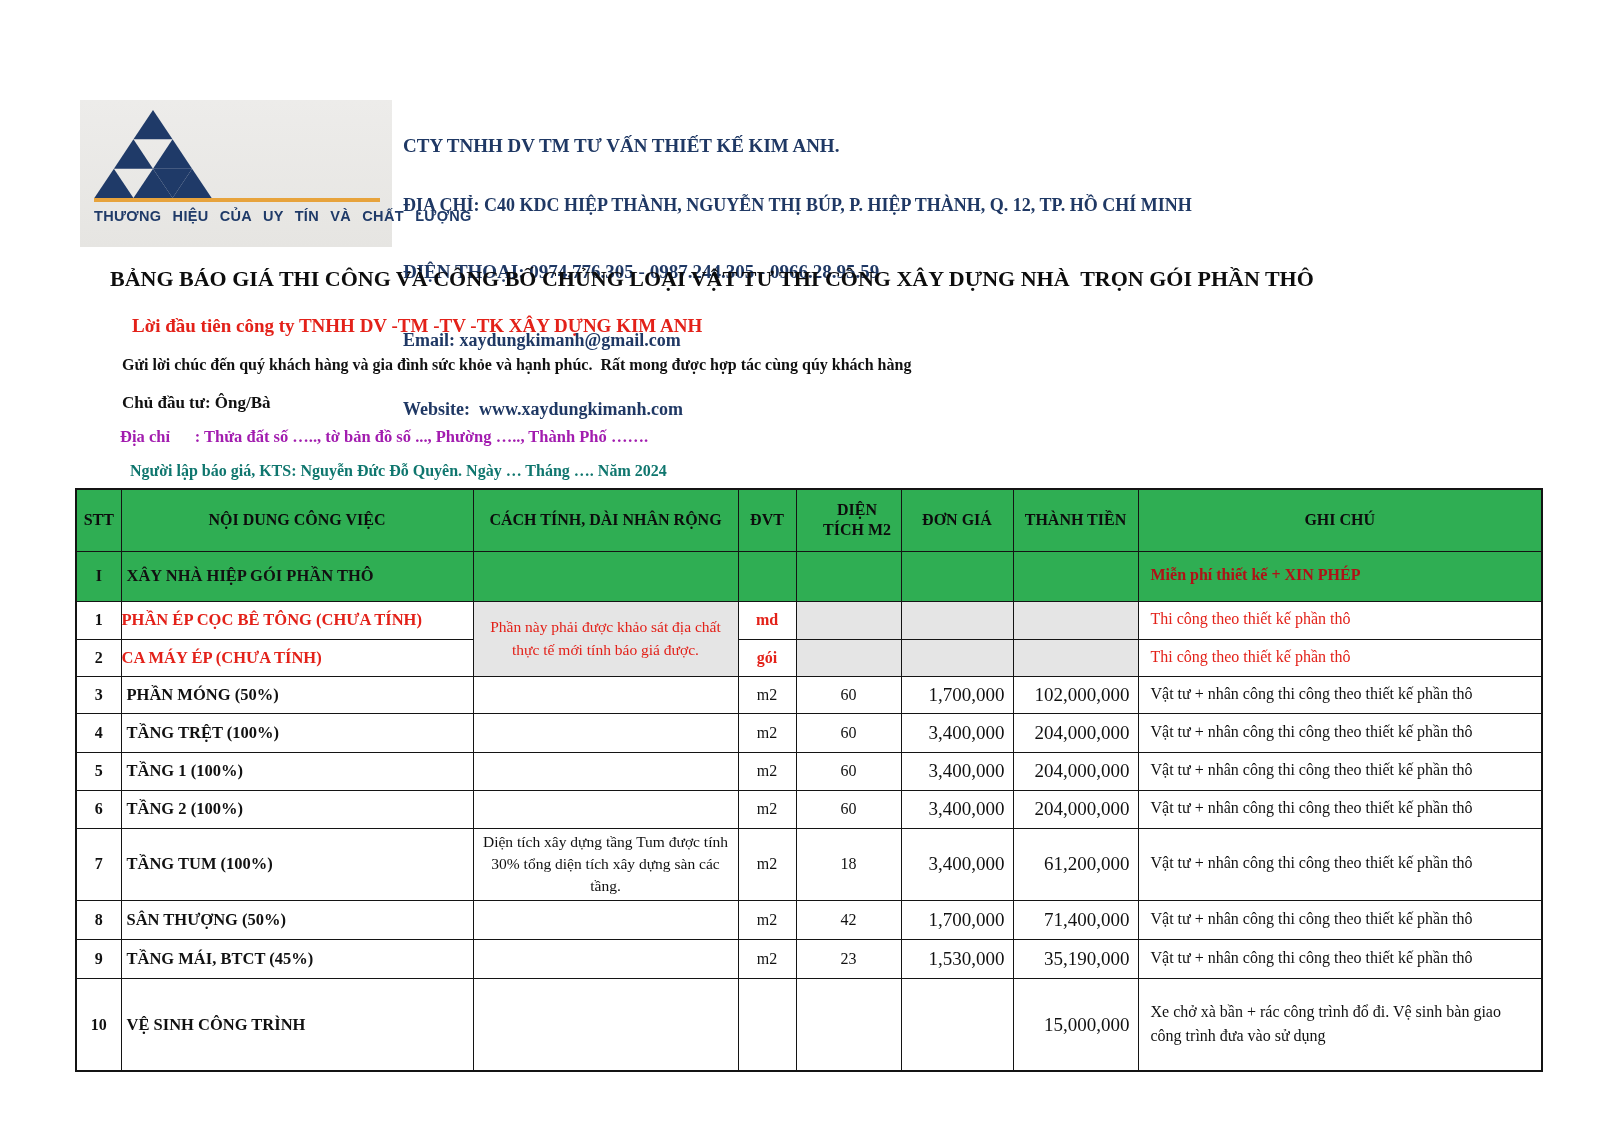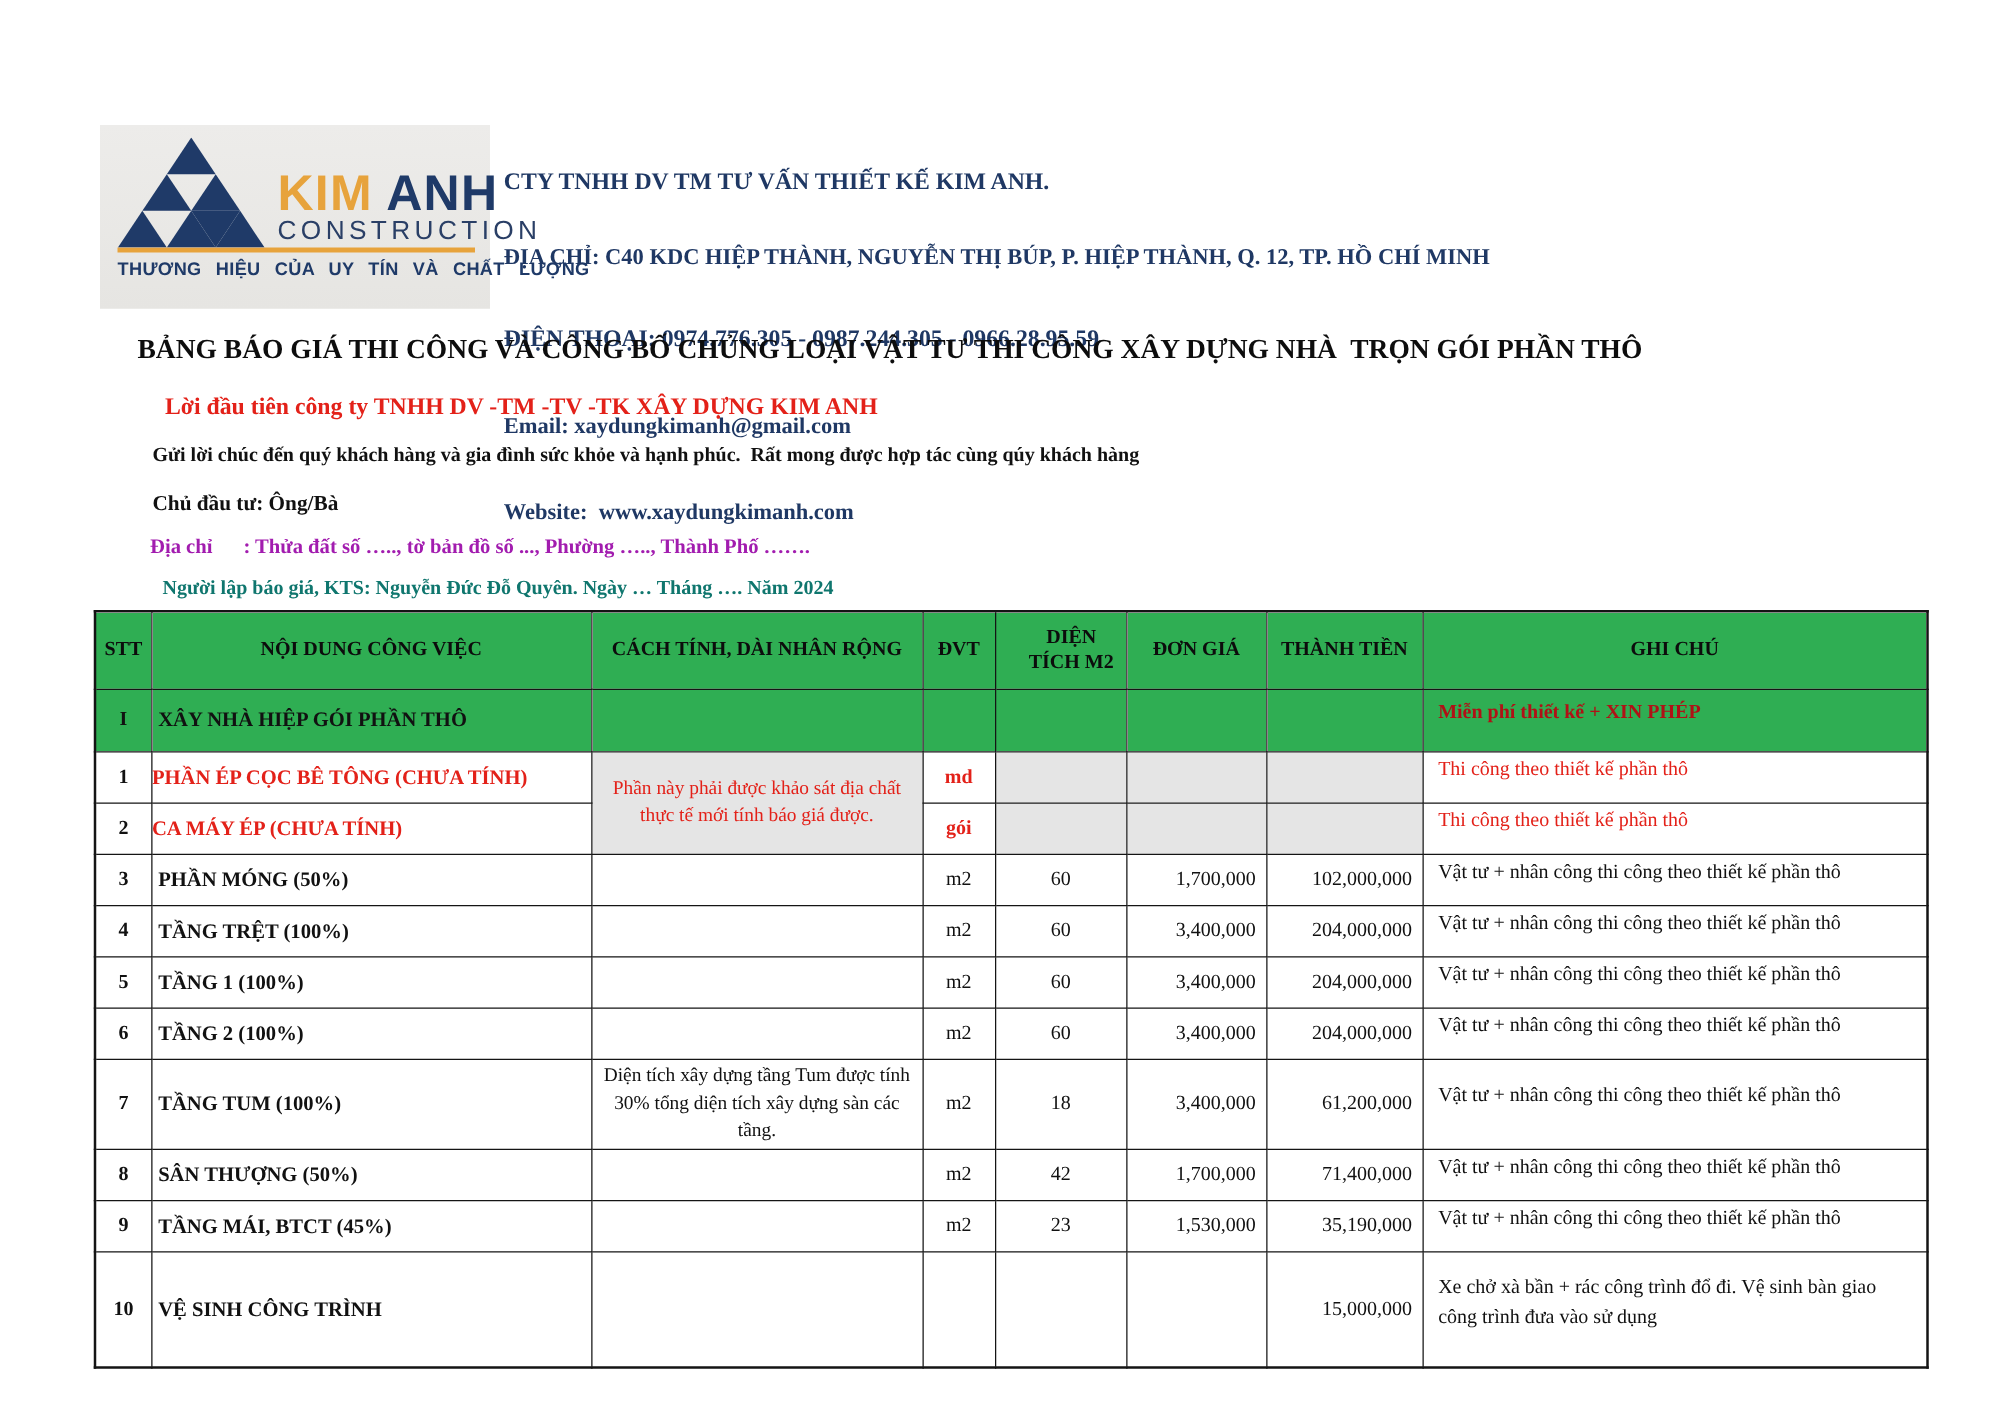--- a/index.html
+++ b/index.html
@@ -54,22 +54,22 @@
   table.quote { border:2.5px solid #141414; }
   th.hcell { background:#2fae53; font-size:16px; font-weight:bold; color:#0c0c0c; text-align:center; line-height:1.25; padding:2px 4px; }
   td.green { background:#2fae53; }
   td.gray  { background:#e5e5e5; }
   .c-stt   { text-align:center; font-size:16px; }
   .c-content { font-size:16.5px; font-weight:bold; padding-left:5px; text-align:left; }
   .c-content.center { text-align:left; padding-left:0; }
   .c-method { font-size:15.5px; text-align:center; padding:2px 8px; line-height:1.45; }
   .c-dvt   { text-align:center; font-size:16px; }
   .c-area  { text-align:center; font-size:16px; }
-  .c-price, .c-total { text-align:right; font-size:16px; padding-right:8px; }
-  .c-note  { font-size:16px; text-align:left; padding:2px 10px 14px 12px; line-height:1.5; }
+  .c-price, .c-total { text-align:right; font-size:19px; padding-right:8px; }
+  .c-note  { font-size:16px; text-align:left; padding:2px 10px 4px 12px; line-height:1.5; }
   .red     { color:#e32119; }
   .redbold { color:#e32119; font-weight:bold; }
   .darkred { color:#b01116; font-weight:bold; }
   .bold    { font-weight:bold; }
 </style>
 </head>
 <body>
 
 <div class="page">
 
@@ -77,24 +77,20 @@
     <div class="logo-top">
       <svg class="logo-tri" width="118" height="88" viewBox="0 0 120 90">
         <polygon points="60,0 80,30 40,30" fill="#1f3a68"></polygon>
         <polygon points="40,30 60,60 20,60" fill="#1f3a68"></polygon>
         <polygon points="80,30 100,60 60,60" fill="#1f3a68"></polygon>
         <polygon points="20,60 40,90 0,90" fill="#1f3a68"></polygon>
         <polygon points="60,60 80,90 40,90" fill="#1f3a68"></polygon>
         <polygon points="60,60 100,60 80,90" fill="#1f3a68"></polygon>
         <polygon points="100,60 120,90 80,90" fill="#1f3a68"></polygon>
       </svg>
-      <div class="logo-words">
-        <div class="logo-name"><span class="logo-kim">KIM</span><span class="logo-anh"> ANH</span></div>
-        <div class="logo-construction">CONSTRUCTION</div>
-      </div>
     </div>
     <div class="logo-tagline">THƯƠNG HIỆU CỦA UY TÍN VÀ CHẤT LƯỢNG</div>
   </div>
 
   <div class="company-info">
     <div class="ci-name">CTY TNHH DV TM TƯ VẤN THIẾT KẾ KIM ANH.</div>
     <div class="ci-address">ĐỊA CHỈ: C40 KDC HIỆP THÀNH, NGUYỄN THỊ BÚP, P. HIỆP THÀNH, Q. 12, TP. HỒ CHÍ MINH</div>
     <div class="ci-phone">ĐIỆN THOẠI: 0974.776.305 - 0987.244.305 - 0966.28.95.59</div>
     <div class="ci-email">Email: xaydungkimanh@gmail.com</div>
     <div class="ci-website">Website:  www.xaydungkimanh.com</div>

